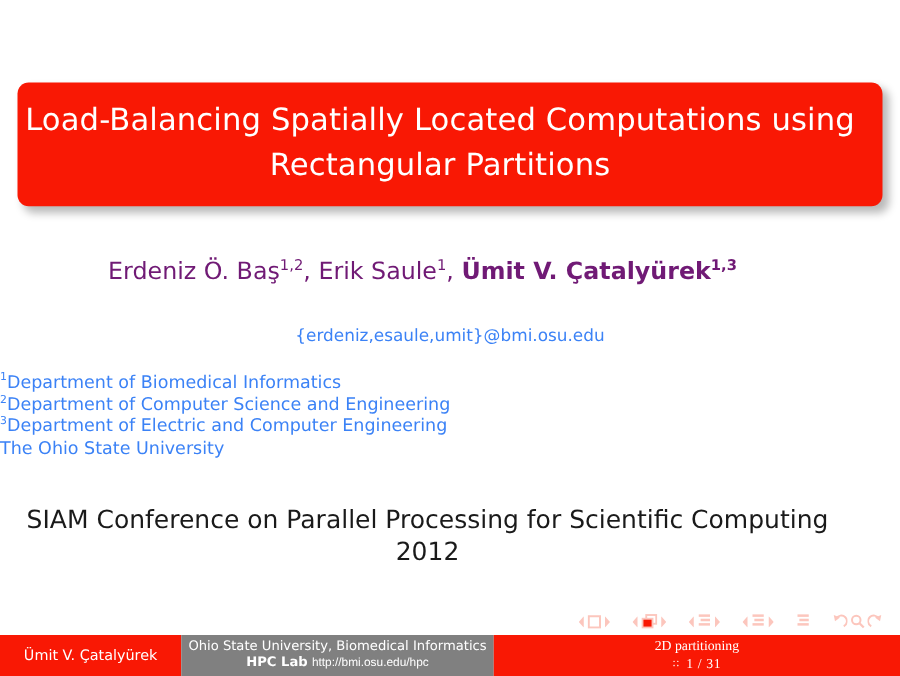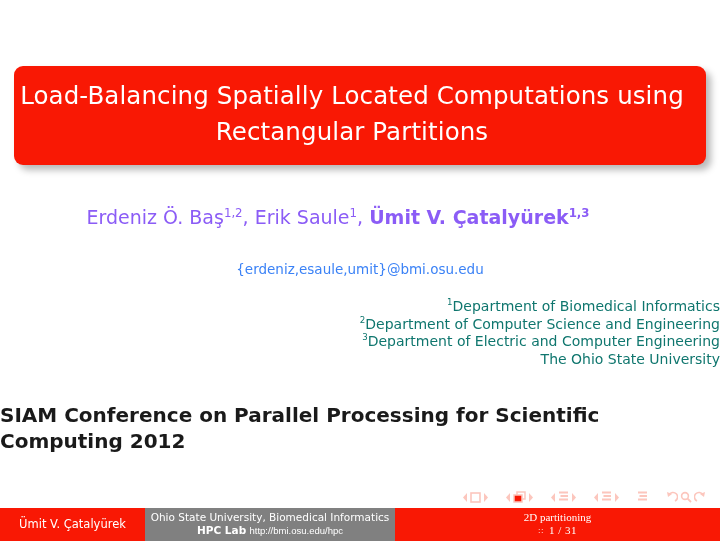--- a/index.html
+++ b/index.html
@@ -54,21 +54,21 @@
 
   
   .authors {
     position: absolute;
     left: 0;
     top: 204px;
     width: 676px;
     text-align: center;
     font-size: 19px;
     line-height: 26px;
-    color: #8b5cf6;
+    color: #701a75;
   }
   .authors .bold {
     font-weight: bold;
   }
   sup {
     font-size: 0.62em;
     vertical-align: super;
     line-height: 0;
   }
 
@@ -83,39 +83,39 @@
     line-height: 18px;
     color: #3b82f6;
   }
 
   
   .affiliations {
     position: absolute;
     left: 0;
     top: 298px;
     width: 720px;
-    text-align: right;
+    text-align: left;
     font-size: 14px;
     line-height: 17.5px;
-    color: #0f766e;
+    color: #3b82f6;
   }
   .affiliations div {
     white-space: nowrap;
   }
 
   
   .conference {
     position: absolute;
     left: 0;
     top: 402px;
     width: 684px;
+    text-align: center;
     font-size: 20px;
     line-height: 26px;
     color: #1a1a1a;
-    font-weight: bold;
   }
 
   
   .navsyms {
     position: absolute;
     right: 14px;
     bottom: 36px;
     height: 16px;
     display: flex;
     align-items: center;

